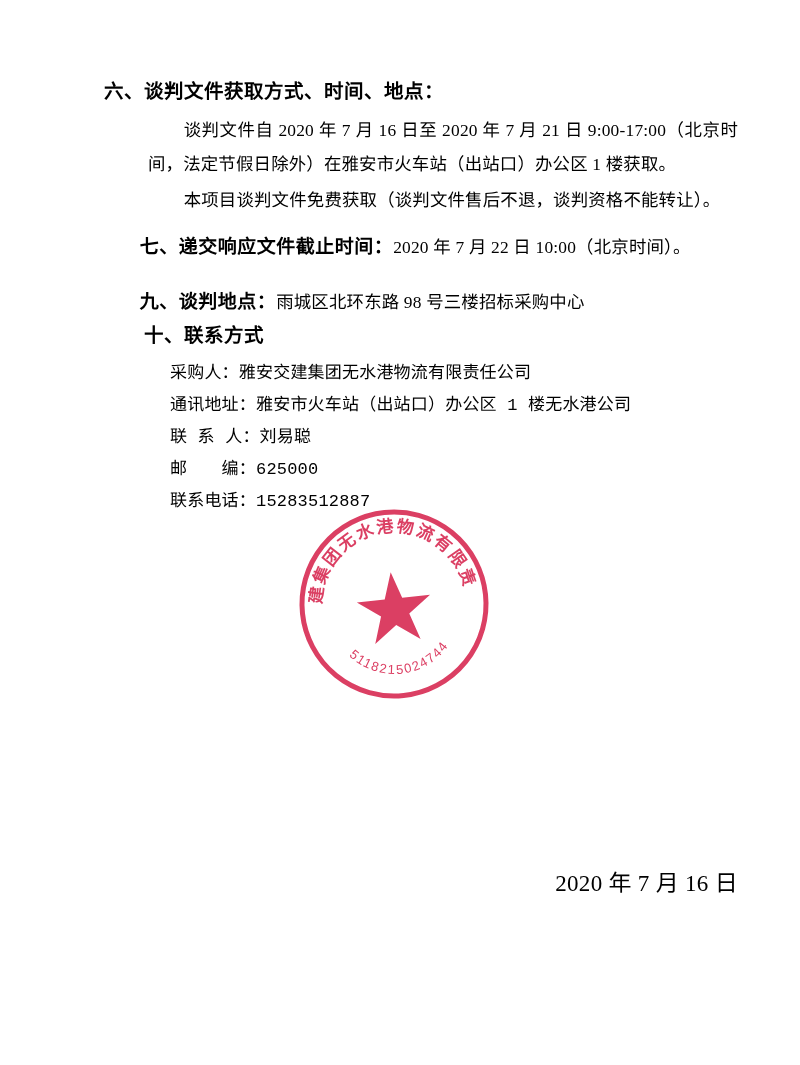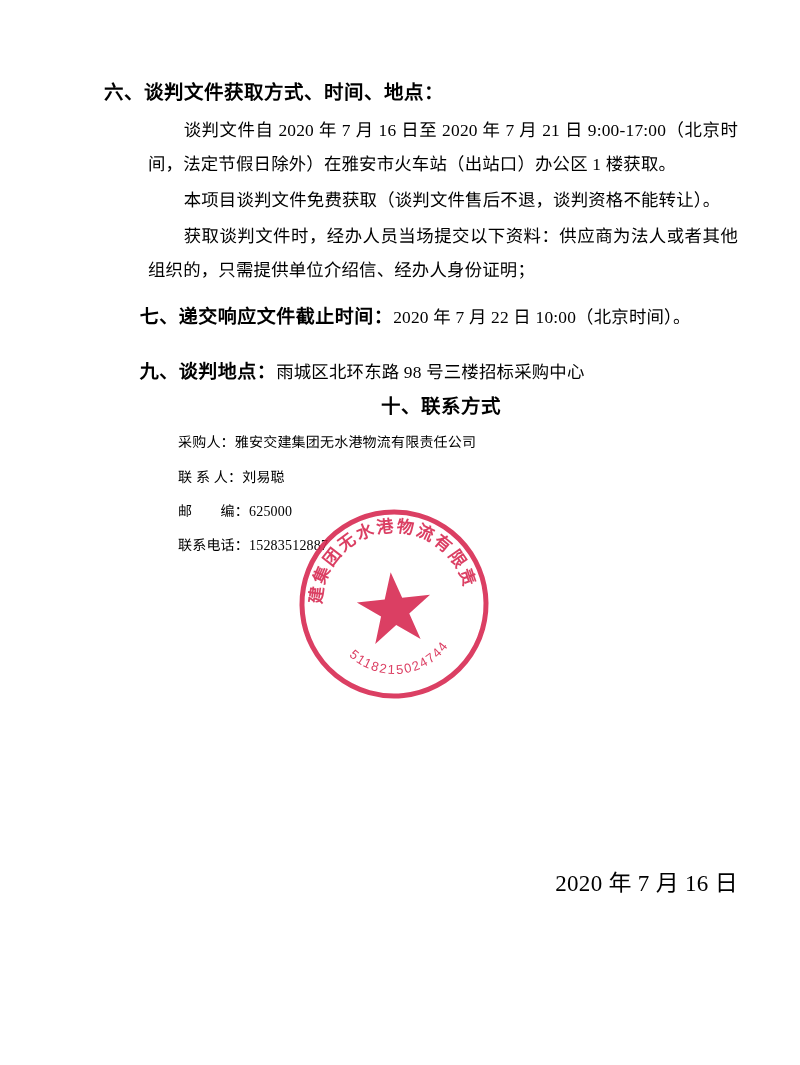--- a/index.html
+++ b/index.html
@@ -20,21 +20,21 @@
     width: 800px;
     height: 1065px;
     box-sizing: border-box;
     padding: 78px 62px 0 104px;
   }
   .doc-body {
     position: relative;
     z-index: 2;
   }
   .section-heading {
-    font-family: Liberation Serif, serif;
+    font-family: Liberation Mono, monospace;
     font-weight: bold;
     font-size: 19.5px;
     line-height: 1.55;
     margin: 0 0 6px 0;
     letter-spacing: 0.5px;
   }
   .para {
     font-size: 17.4px;
     line-height: 1.95;
     margin: 0 0 2px 0;
@@ -62,25 +62,26 @@
     letter-spacing: 0.5px;
   }
   .block-gap-s { height: 8px; }
 
   .contact-list {
     margin: 2px 0 0 0;
     padding: 0;
     list-style: none;
   }
   .contact-list li {
-    font-size: 14px;
+    font-size: 17px;
     line-height: 1.88;
-    margin: 8px;
+    margin: 0;
     padding-left: 66px;
     letter-spacing: 0.2px;
+    font-family: Liberation Mono, monospace;
   }
   .contact-list li .label {
     display: inline-block;
   }
   .contact-list li .value {
     display: inline;
   }
 
   .date-line {
     position: absolute;
@@ -111,42 +112,44 @@
 <div class="page">
 
   <div class="doc-body">
 
     <h2 class="section-heading">六、谈判文件获取方式、时间、地点：</h2>
 
     <p class="para indent">谈判文件自 2020 年 7 月 16 日至 2020 年 7 月 21 日 9:00-17:00（北京时间，法定节假日除外）在雅安市火车站（出站口）办公区 1 楼获取。</p>
 
     <p class="para indent">本项目谈判文件免费获取（谈判文件售后不退，谈判资格不能转让）。</p>
 
-    <p class="para indent">获取谈判文件时，经办人员当场提交以下资料：供应商为法人或者其他组织的，只需提供单位介绍信、经办人身份证明；</p>
 
     <div class="block-gap-s"></div>
 
     <p class="mixed-heading">
       <span class="lead">七、递交响应文件截止时间：</span><span>2020 年 7 月 22 日 10:00（北京时间）。</span>
     </p>
 
     <div class="block-gap-s"></div>
 
 
     <div class="block-gap-s"></div>
 
     <p class="mixed-heading">
       <span class="lead">九、谈判地点：</span><span>雨城区北环东路 98 号三楼招标采购中心</span>
     </p>
 
-    <h2 class="section-heading" style="text-indent:2.05em; margin-top:0;text-align:center;">十、联系方式</h2>
+    <h2 class="section-heading" style="text-indent:2.05em; margin-top:0;">十、联系方式</h2>
 
     <ul class="contact-list">
       <li>
         <span class="label">采购人：</span><span class="value">雅安交建集团无水港物流有限责任公司</span>
+      </li>
+      <li>
+        <span class="label">通讯地址：</span><span class="value">雅安市火车站（出站口）办公区 1 楼无水港公司</span>
       </li>
       <li>
         <span class="label">联 系 人：</span><span class="value">刘易聪</span>
       </li>
       <li>
         <span class="label">邮　　编：</span><span class="value">625000</span>
       </li>
       <li>
         <span class="label">联系电话：</span><span class="value">15283512887</span>
       </li>

